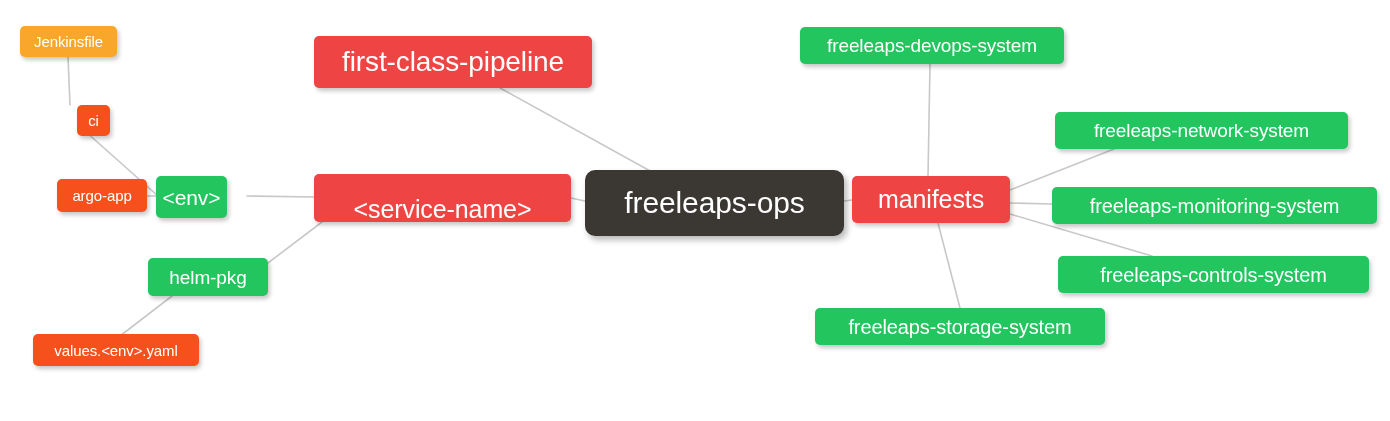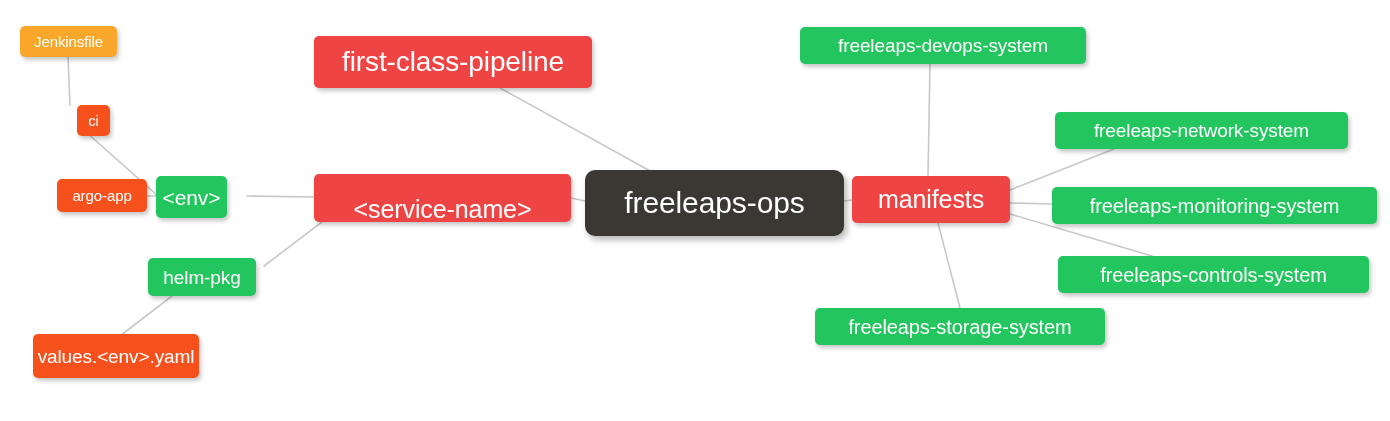--- a/index.html
+++ b/index.html
@@ -77,39 +77,39 @@
       </div>
       <div class="node red" style="left: 53px; top: 105px; width: 33px; height: 31px; font-size: 15px;">
         <span>ci</span>
       </div>
       <div class="node red" style="left: 33px; top: 179px; width: 90px; height: 33px; font-size: 15px;">
         <span>argo-app</span>
       </div>
       <div class="node green" style="left: 156px; top: 176px; width: 71px; height: 42px; font-size: 21px;">
         <span>&lt;env&gt;</span>
       </div>
-      <div class="node green" style="left: 148px; top: 258px; width: 108px; height: 38px; font-size: 19px;">
+      <div class="node green" style="left: 148px; top: 258px; width: 120px; height: 38px; font-size: 19px;">
         <span>helm-pkg</span>
       </div>
-      <div class="node red" style="left: 9px; top: 334px; width: 166px; height: 44px; font-size: 19px;">
+      <div class="node red" style="left: 9px; top: 334px; width: 166px; height: 32px; font-size: 15px;">
         <span>values.&lt;env&gt;.yaml</span>
       </div>
       <div class="node blue" style="left: 314px; top: 174px; width: 257px; height: 48px; font-size: 25px; align-items: flex-end;">
         <span>&lt;service-name&gt;</span>
       </div>
       <div class="node blue" style="left: 314px; top: 36px; width: 278px; height: 52px; font-size: 28px;">
         <span>first-class-pipeline</span>
       </div>
       <div class="node root" style="left: 585px; top: 170px; width: 259px; height: 66px; font-size: 30px;">
         <span>freeleaps-ops</span>
       </div>
       <div class="node blue" style="left: 852px; top: 176px; width: 158px; height: 47px; font-size: 25px;">
         <span>manifests</span>
       </div>
-      <div class="node green" style="left: 800px; top: 27px; width: 286px; height: 37px; font-size: 19px; justify-content: center;">
+      <div class="node green" style="left: 800px; top: 27px; width: 264px; height: 37px; font-size: 19px; justify-content: center;">
         <span>freeleaps-devops-system</span>
       </div>
       <div class="node green" style="left: 1055px; top: 112px; width: 293px; height: 37px; font-size: 19px;">
         <span>freeleaps-network-system</span>
       </div>
       <div class="node green" style="left: 1052px; top: 187px; width: 325px; height: 37px; font-size: 20px;">
         <span>freeleaps-monitoring-system</span>
       </div>
       <div class="node green" style="left: 1058px; top: 256px; width: 311px; height: 37px; font-size: 20px;">
         <span>freeleaps-controls-system</span>

